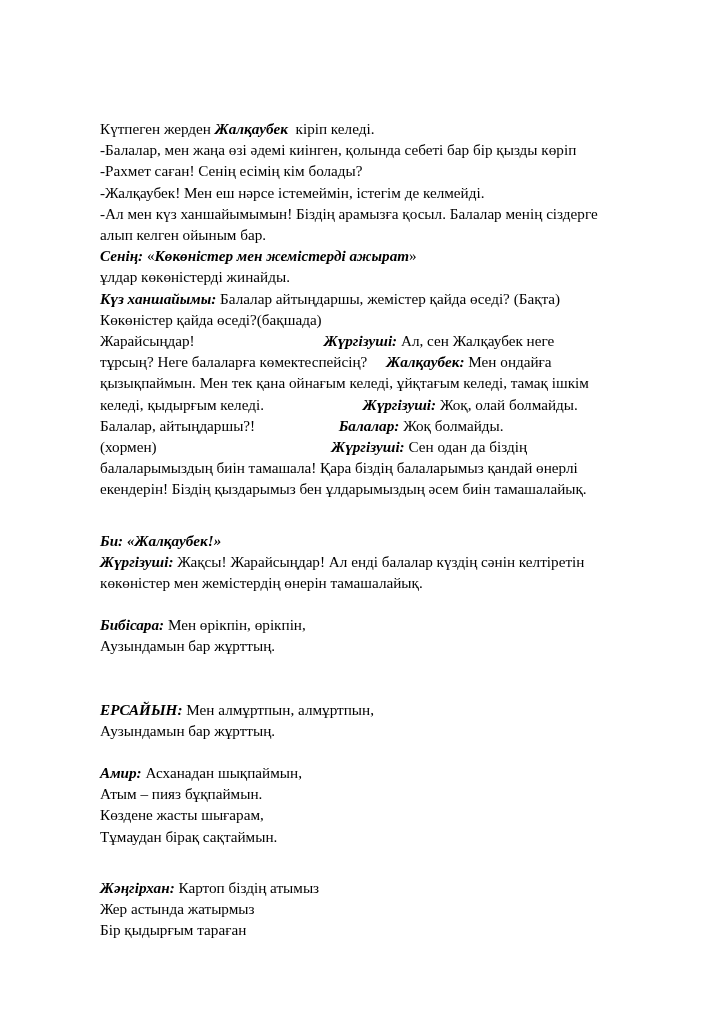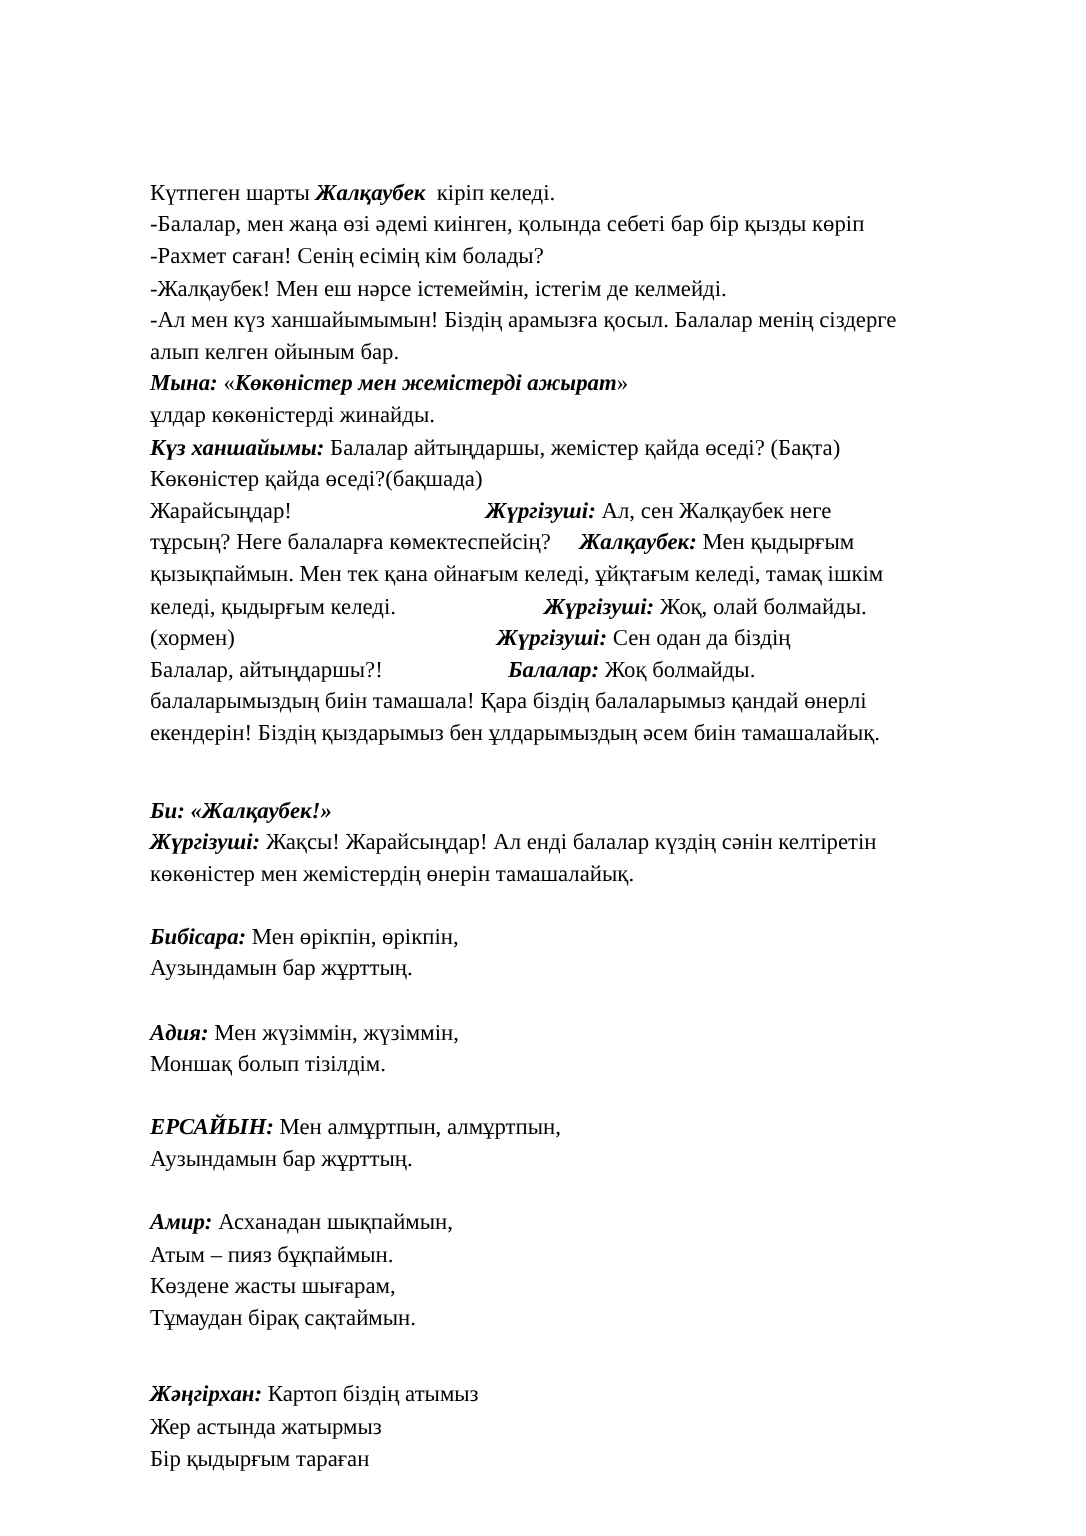--- a/index.html
+++ b/index.html
@@ -36,55 +36,51 @@
   .spacer-md { height: 21px; }
   .spacer-lg { height: 30px; }
   .para { margin: 0; }
 </style>
 </head>
 <body>
 
 <div class="page">
   <div class="doc-body" id="doc-body">
       <div class="para">
-        <div class="line"><span>Күтпеген шарты </span><span class="b">Жалқаубек</span><span>  кіріп келеді.</span></div>
+        <div class="line"><span>Күтпеген жерден </span><span class="b">Жалқаубек</span><span>  кіріп келеді.</span></div>
         <div class="line"><span>-Балалар, мен жаңа өзі әдемі киінген, қолында себеті бар бір қызды көріп</span></div>
         <div class="line"><span>-Рахмет саған! Сенің есімің кім болады?</span></div>
         <div class="line"><span>-Жалқаубек! Мен еш нәрсе істемеймін, істегім де келмейді.</span></div>
         <div class="line"><span>-Ал мен күз ханшайымымын! Біздің арамызға қосыл. Балалар менің сіздерге</span></div>
         <div class="line"><span>алып келген ойыным бар.</span></div>
-        <div class="line"><span class="b">Мына: </span><span>«</span><span class="b">Көкөністер мен жемістерді ажырат</span><span>»</span></div>
+        <div class="line"><span class="b">Сенің: </span><span>«</span><span class="b">Көкөністер мен жемістерді ажырат</span><span>»</span></div>
         <div class="line"><span>ұлдар көкөністерді жинайды.</span></div>
         <div class="line"><span class="b">Күз ханшайымы: </span><span>Балалар айтыңдаршы, жемістер қайда өседі? (Бақта)</span></div>
         <div class="line"><span>Көкөністер қайда өседі?(бақшада)</span></div>
         <div class="line"><span>Жарайсыңдар!                                  </span><span class="b">Жүргізуші: </span><span>Ал, сен Жалқаубек неге</span></div>
-        <div class="line"><span>тұрсың? Неге балаларға көмектеспейсің?     </span><span class="b">Жалқаубек: </span><span>Мен қыдырғым</span></div>
+        <div class="line"><span>тұрсың? Неге балаларға көмектеспейсің?     </span><span class="b">Жалқаубек: </span><span>Мен ондайға</span></div>
         <div class="line"><span>қызықпаймын. Мен тек қана ойнағым келеді, ұйқтағым келеді, тамақ ішкім</span></div>
         <div class="line"><span>келеді, қыдырғым келеді.                          </span><span class="b">Жүргізуші: </span><span>Жоқ, олай болмайды.</span></div>
+        <div class="line"><span>Балалар, айтыңдаршы?!                      </span><span class="b">Балалар: </span><span>Жоқ болмайды.</span></div>
         <div class="line"><span>(хормен)                                              </span><span class="b">Жүргізуші: </span><span>Сен одан да біздің</span></div>
-        <div class="line"><span>Балалар, айтыңдаршы?!                      </span><span class="b">Балалар: </span><span>Жоқ болмайды.</span></div>
         <div class="line"><span>балаларымыздың биін тамашала! Қара біздің балаларымыз қандай өнерлі</span></div>
         <div class="line"><span>екендерін! Біздің қыздарымыз бен ұлдарымыздың әсем биін тамашалайық.</span></div>
       </div>
       <div class="spacer-lg"></div>
       <div class="para">
         <div class="line"><span class="b">Би: «Жалқаубек!»</span></div>
         <div class="line"><span class="b">Жүргізуші: </span><span>Жақсы! Жарайсыңдар! Ал енді балалар күздің сәнін келтіретін</span></div>
         <div class="line"><span>көкөністер мен жемістердің өнерін тамашалайық.</span></div>
       </div>
       <div class="spacer-md"></div>
       <div class="para">
         <div class="line"><span class="b">Бибісара: </span><span>Мен өрікпін, өрікпін,</span></div>
         <div class="line"><span>Аузындамын бар жұрттың.</span></div>
       </div>
       <div class="spacer-md"></div>
-      <div class="para">
-        <div class="line"><span class="b">Адия: </span><span>Мен жүзіммін, жүзіммін,</span></div>
-        <div class="line"><span>Моншақ болып тізілдім.</span></div>
-      </div>
       <div class="spacer-md"></div>
       <div class="para">
         <div class="line"><span class="b">ЕРСАЙЫН: </span><span>Мен алмұртпын, алмұртпын,</span></div>
         <div class="line"><span>Аузындамын бар жұрттың.</span></div>
       </div>
       <div class="spacer-md"></div>
       <div class="para">
         <div class="line"><span class="b">Амир: </span><span>Асханадан шықпаймын,</span></div>
         <div class="line"><span>Атым – пияз бұқпаймын.</span></div>
         <div class="line"><span>Көздене жасты шығарам,</span></div>

